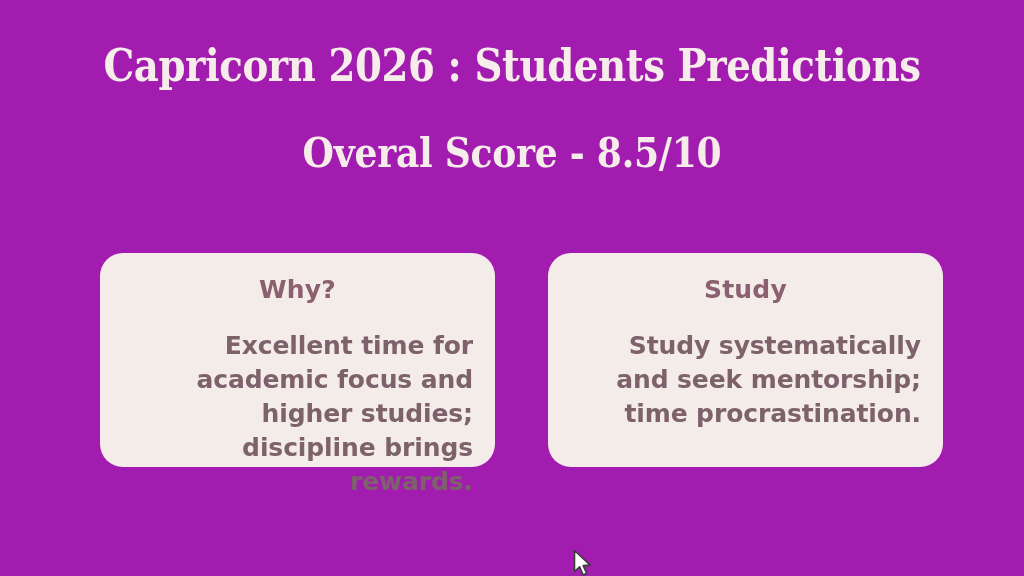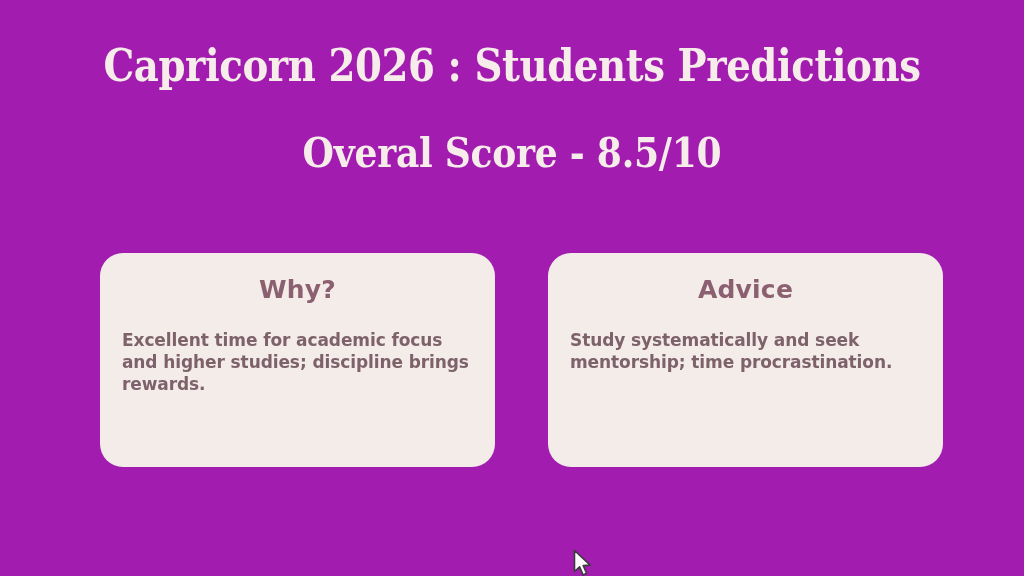--- a/index.html
+++ b/index.html
@@ -87,24 +87,24 @@
     line-height:30px;
     color:#8b6070;
     text-align:center;
     letter-spacing:0.2px;
   }
 
   .card-body {
     margin-top:24px;
     font-family:"DejaVu Sans", "Liberation Sans", sans-serif;
     font-weight:700;
-    font-size:17px;
-    line-height:22px;
+    font-size:25px;
+    line-height:34px;
     color:#7d626c;
-    text-align:left;
+    text-align:right;
     letter-spacing:-0.1px;
   }
 
   
   .footer-pill {
     position:absolute;
     left:336px;
     top:532px;
     width:254px;
     height:37px;
@@ -152,21 +152,21 @@
   <h2 class="subtitle">Overal Score - 8.5/10</h2>
 
   <div class="cards">
 
     <div class="card">
       <div class="card-heading">Why?</div>
       <div class="card-body">Excellent time for academic focus and higher studies; discipline brings rewards.</div>
     </div>
 
     <div class="card">
-      <div class="card-heading">Advice</div>
+      <div class="card-heading">Study</div>
       <div class="card-body">Study systematically and seek mentorship; time procrastination.</div>
     </div>
 
   </div>
 
 
   <div class="cursor">
     <svg viewBox="0 0 22 29" width="22" height="29">
       <path d="M2.5 1.5 L2.5 22.5 L7.6 17.9 L11.1 25.9 L14.6 24.3 L11.2 16.6 L18.2 16.1 Z" fill="#ffffff" stroke="#3c3c3c" stroke-width="1.6" stroke-linejoin="round"></path>
     </svg>

